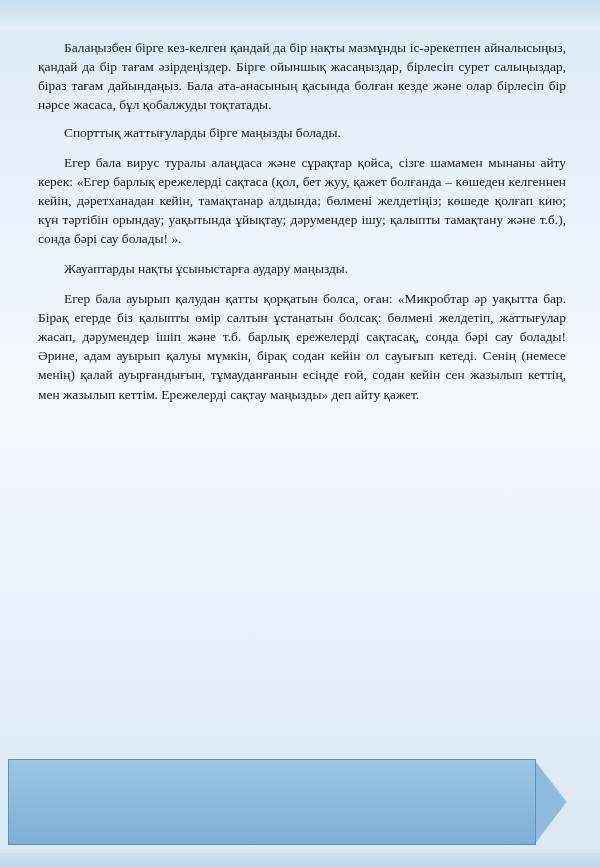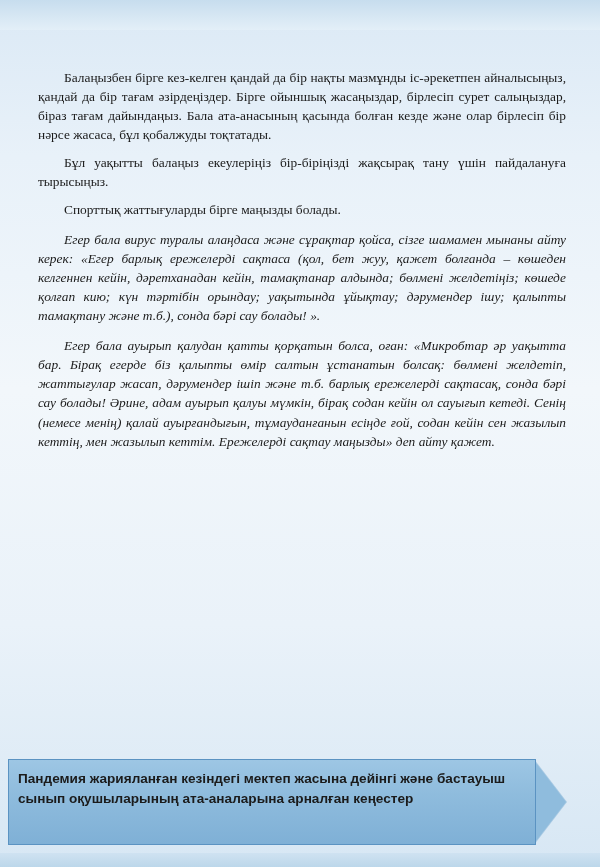--- a/index.html
+++ b/index.html
@@ -29,40 +29,38 @@
     height: 30px;
     background: linear-gradient(to bottom, #c7ddee 0%, #d8e8f4 60%, #e3eff8 100%);
   }
   .body-area {
     position: absolute;
     top: 38px;
     left: 0;
     width: 600px;
     padding: 0 34px 0 38px;
     box-sizing: border-box;
-    margin-top: 30px;
   }
   p.para {
     margin: 0 0 9px 0;
     font-size: 13.4px;
     line-height: 1.42;
     color: #1a1a1a;
     text-align: justify;
     text-justify: inter-word;
     hyphens: none;
   }
   p.indent {
     text-indent: 26px;
   }
   p.tight {
     margin-bottom: 2px;
   }
   p.gap-before {
     margin-top: 11px;
-    font-style: italic;
   }
   .footer-wrap {
     position: absolute;
     left: 0;
     bottom: 22px;
     width: 600px;
     height: 86px;
   }
   .banner {
     position: absolute;
@@ -117,28 +115,27 @@
 </style>
 </head>
 <body>
 
 <div class="slide">
 
   <div class="top-band"></div>
 
   <div class="body-area">
     <p class="para indent">Балаңызбен бірге кез-келген қандай да бір нақты мазмұнды іс-әрекетпен айналысыңыз, қандай да бір тағам әзірдеңіздер. Бірге ойыншық жасаңыздар, бірлесіп сурет салыңыздар, біраз тағам дайындаңыз. Бала ата-анасының қасында болған кезде және олар бірлесіп бір нәрсе жасаса, бұл  қобалжуды тоқтатады.</p>
-    <p class="para indent">Бұл уақытты  балаңыз екеулеріңіз бір-біріңізді жақсырақ тану  үшін пайдалануға тырысыңыз.</p>
     <p class="para indent tight">Спорттық жаттығуларды бірге маңызды болады.</p>
     <p class="para indent gap-before">Егер бала вирус туралы алаңдаса және сұрақтар қойса, сізге шамамен мынаны айту керек: «Егер  барлық ережелерді  сақтаса (қол, бет жуу, қажет болғанда – көшеден   келгеннен кейін, дәретханадан кейін, тамақтанар алдында; бөлмені желдетіңіз; көшеде қолғап кию; күн тәртібін  орындау; уақытында ұйықтау; дәрумендер ішу; қалыпты тамақтану және т.б.), сонда бәрі сау болады! ».</p>
+    <p class="para indent gap-before tight">Жауаптарды нақты ұсыныстарға аудару маңызды.</p>
     <p class="para indent gap-before">Егер бала ауырып қалудан қатты қорқатын болса, оған: «Микробтар әр уақытта бар.  Бірақ егерде біз қалыпты өмір салтын ұстанатын болсақ: бөлмені желдетіп, жаттығулар жасап, дәрумендер ішіп және т.б.  барлық ережелерді сақтасақ, сонда бәрі сау болады! Әрине, адам ауырып қалуы мүмкін, бірақ содан кейін ол сауығып кетеді. Сенің (немесе менің) қалай ауырғандығын, тұмауданғанын  есіңде ғой, содан кейін сен жазылып кеттің, мен жазылып кеттім.  Ережелерді сақтау маңызды» деп айту қажет.</p>
   </div>
 
   <div class="footer-wrap">
     <div class="banner-arrow-edge"></div>
     <div class="banner-arrow"></div>
     <div class="banner"></div>
-    <div class="banner-text">Пандемия жарияланған  кезіндегі мектеп жасына дейінгі және бастауыш сынып оқушыларының ата-аналарына арналған кеңестер</div>
   </div>
 
   <div class="bottom-strip"></div>
 
 </div>
 
 </body></html>

